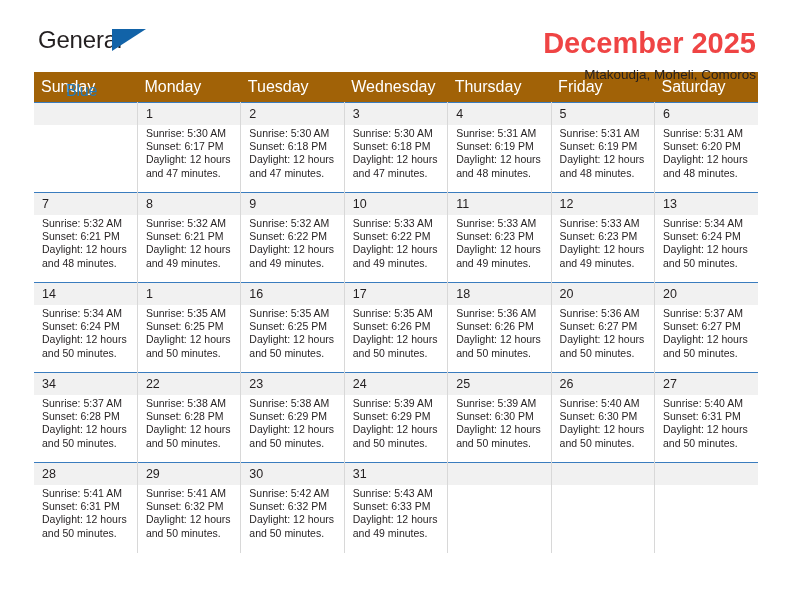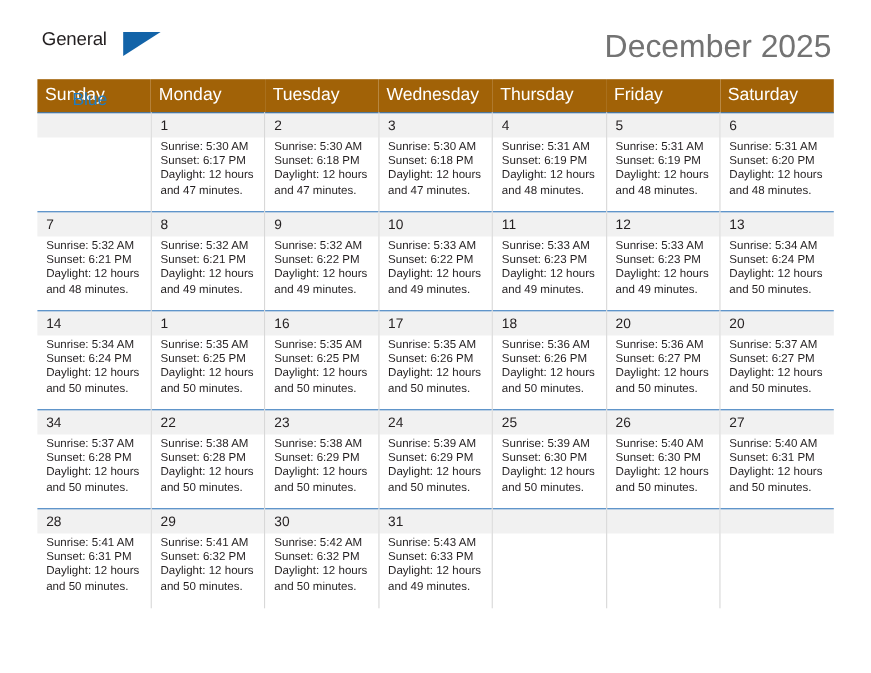--- a/index.html
+++ b/index.html
@@ -34,21 +34,21 @@
   .brand {
     position: relative;
     width: 130px;
     height: 56px;
     margin-left: 4px;
   }
   .brand-general {
     position: absolute;
     left: 0;
     top: 0;
-    font-size: 17px;
+    font-size: 24px;
     letter-spacing: -0.2px;
     color: #231f20;
     font-family: "Liberation Sans", sans-serif;
   }
   .brand-blue {
     position: absolute;
     left: 28px;
     top: 24px;
     font-size: 16px;
     letter-spacing: -0.2px;
@@ -64,22 +64,22 @@
     height: 0;
     border-left: 34px solid #1263a8;
     border-bottom: 22px solid transparent;
   }
   .titles {
     text-align: right;
     padding-right: 2px;
   }
   .cal-title {
     font-size: 29px;
-    font-weight: normal;
-    color: #737373;
+    font-weight: bold;
+    color: #ef4444;
     line-height: 34px;
     white-space: nowrap;
   }
   .cal-subtitle {
     font-size: 13.5px;
     color: #231f20;
     line-height: 20px;
     margin-top: 5px;
     white-space: nowrap;
   }
@@ -145,20 +145,21 @@
 <div class="page">
 
   <div class="header">
     <div class="brand">
       <span class="brand-general">General</span>
       <span class="brand-triangle"></span>
       <span class="brand-blue">Blue</span>
     </div>
     <div class="titles">
       <div class="cal-title">December 2025</div>
+      <div class="cal-subtitle">Mtakoudja, Moheli, Comoros</div>
     </div>
   </div>
 
   <table class="calendar">
     <colgroup>
       <col>
         <col>
         <col>
         <col>
         <col>

